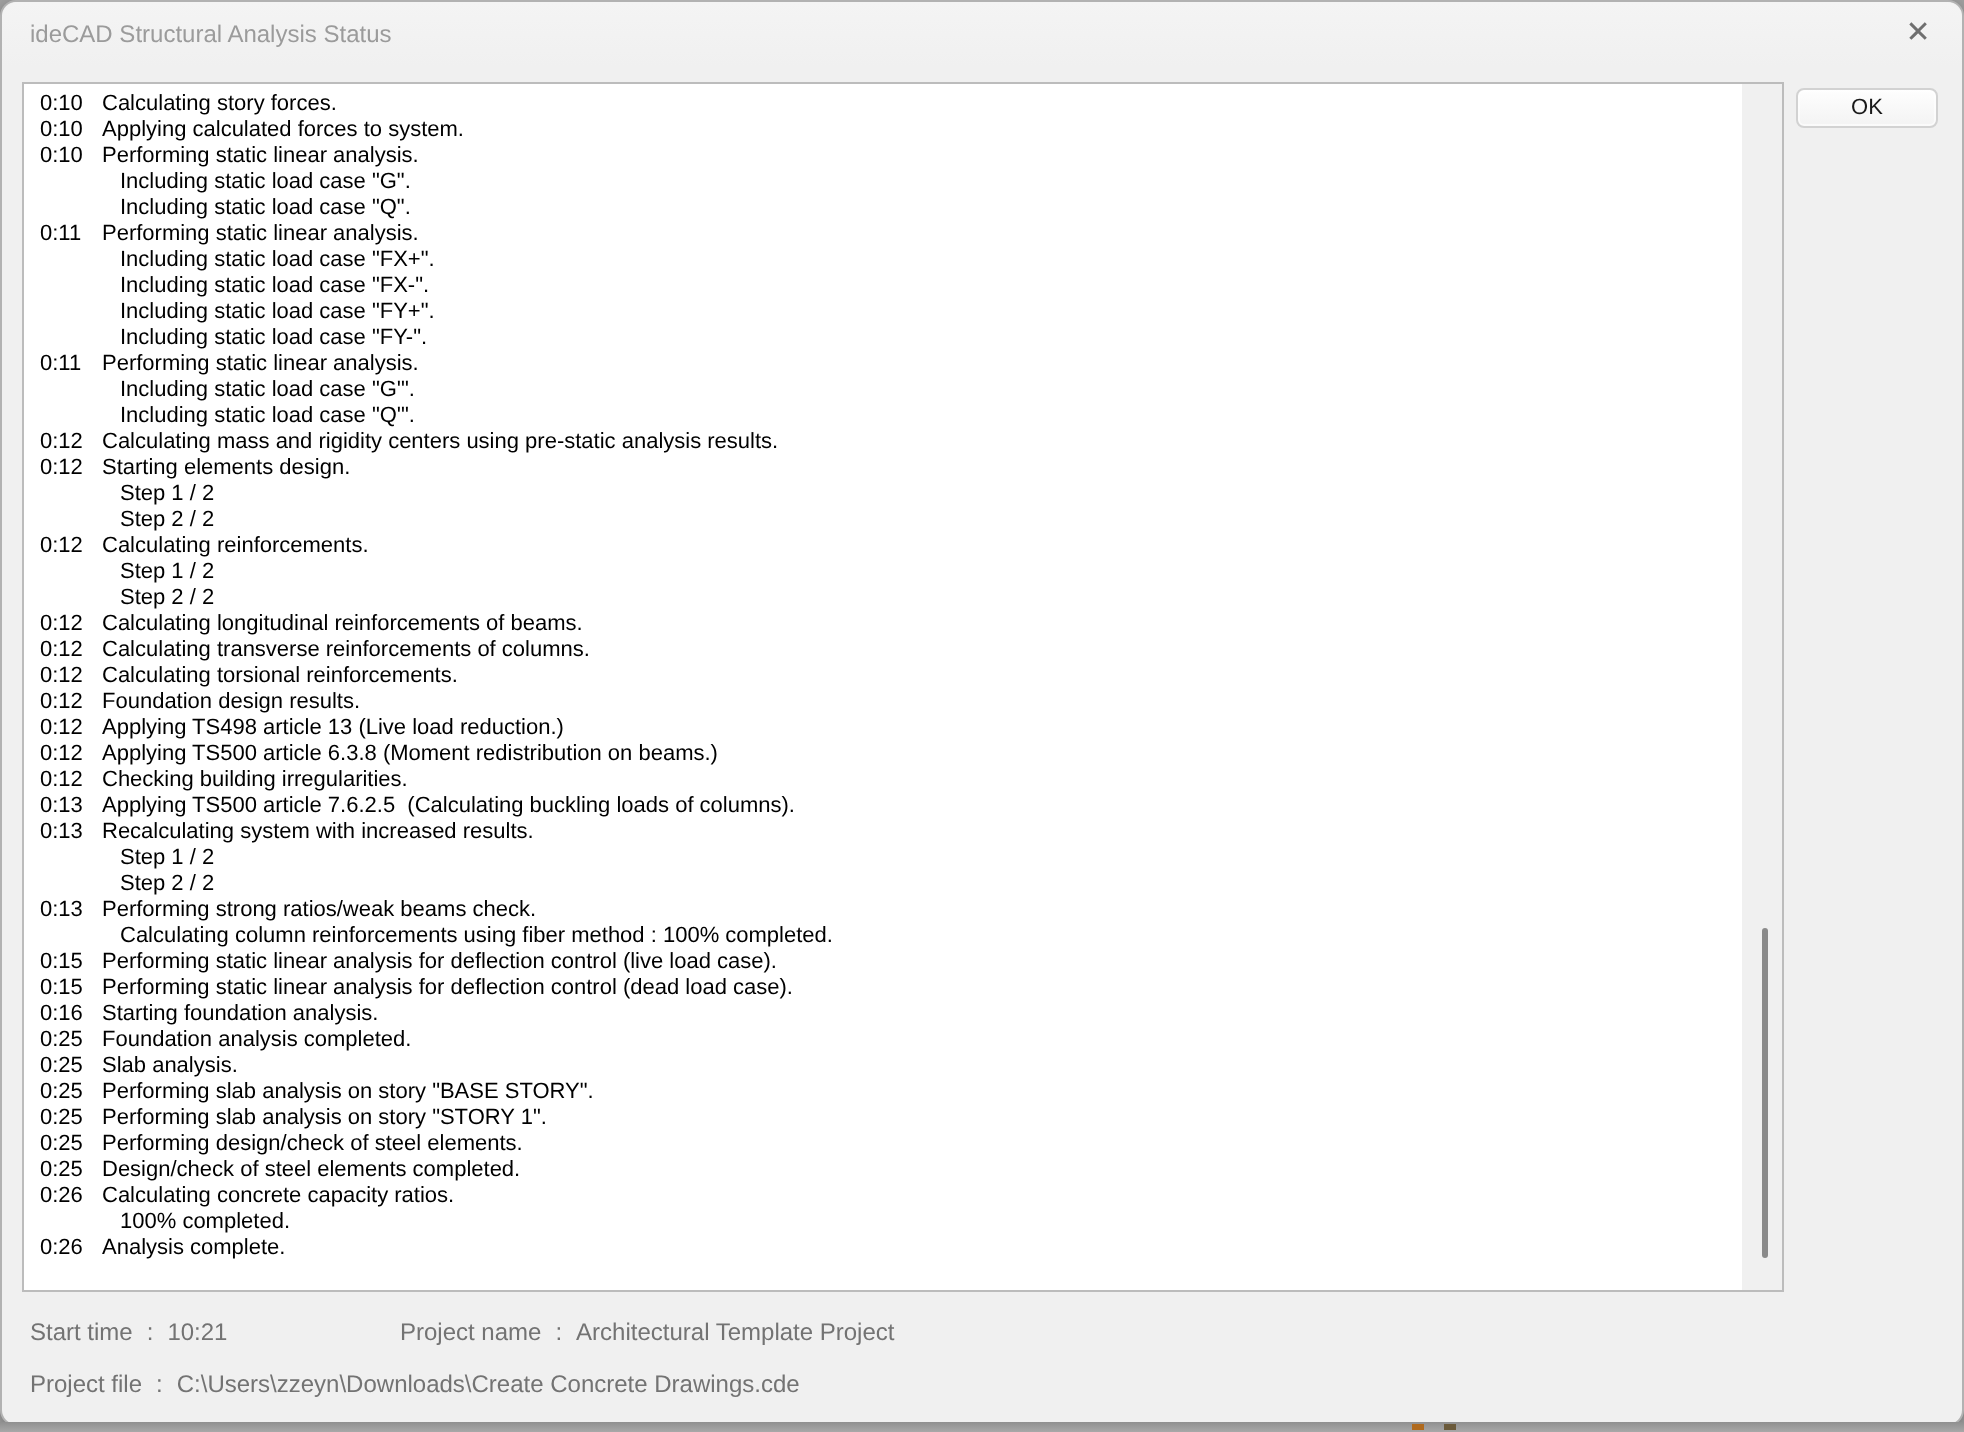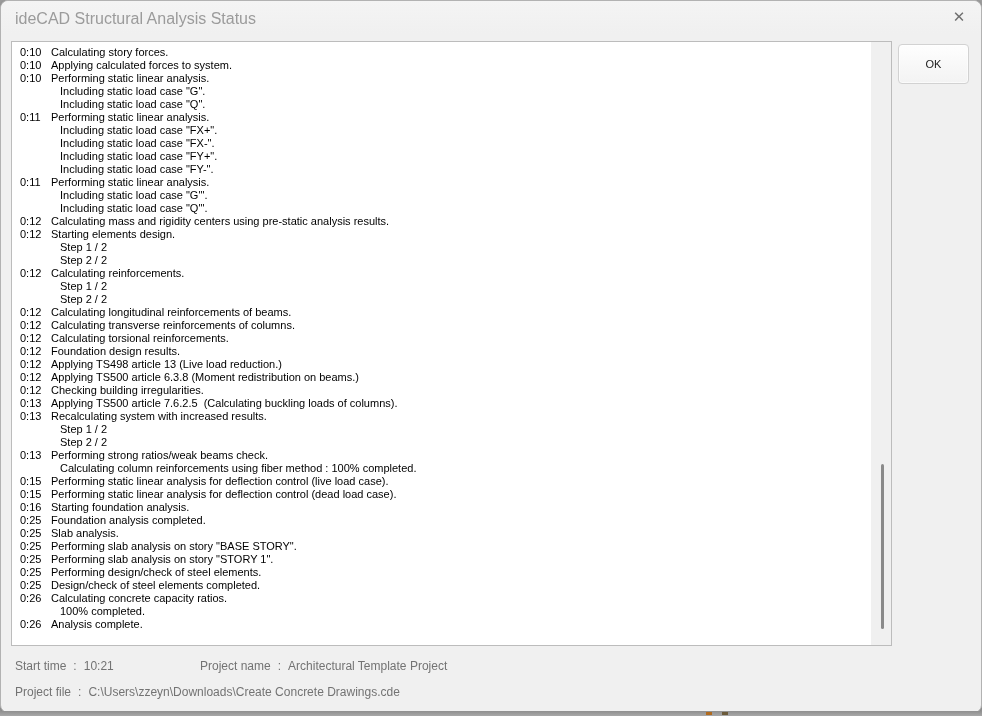--- a/index.html
+++ b/index.html
@@ -18,30 +18,30 @@
 
   .window {
     position:absolute; left:0; top:0; width:982px; height:713px;
     background:#f0f0f0;
     border:1px solid #b2b2b2;
     border-radius:8px;
     box-sizing:border-box;
     box-shadow:0 2px 6px rgba(0,0,0,.25);
   }
   .titlebar { position:absolute; left:0; top:0; right:0; height:32px; background:linear-gradient(#f4f4f4,#f0f0f0); border-radius:8px 8px 0 0; }
-  .title { position:absolute; left:14px; top:9px; font-size:16px; color:#9b9b9b; }
+  .title { position:absolute; left:14px; top:9px; font-size:12px; color:#9b9b9b; }
   .close-btn {
     position:absolute; right:10px; top:5px; width:24px; height:22px;
     background:transparent; border:none; cursor:pointer;
     color:#6f6f6f; font-size:15px; line-height:22px; text-align:center; padding:0;
     font-family:"Liberation Sans", sans-serif;
   }
 
   .ok-btn {
-    position:absolute; left:897px; top:43px; width:71px; height:40px;
+    position:absolute; left:897px; top:43px; width:71px; height:20px;
     background:linear-gradient(#fefefe,#f3f3f3);
     border:1px solid #d2d2d2; border-radius:4px;
     font-size:11px; color:#1a1a1a; text-align:center; padding:0;
     font-family:"Liberation Sans", sans-serif; cursor:pointer;
     box-shadow:0 0 0 1px rgba(255,255,255,.6) inset;
   }
 
   .logbox {
     position:absolute; left:10px; top:40px; width:881px; height:605px;
     background:#ffffff; border:1px solid #bcbcbc; box-sizing:border-box;

